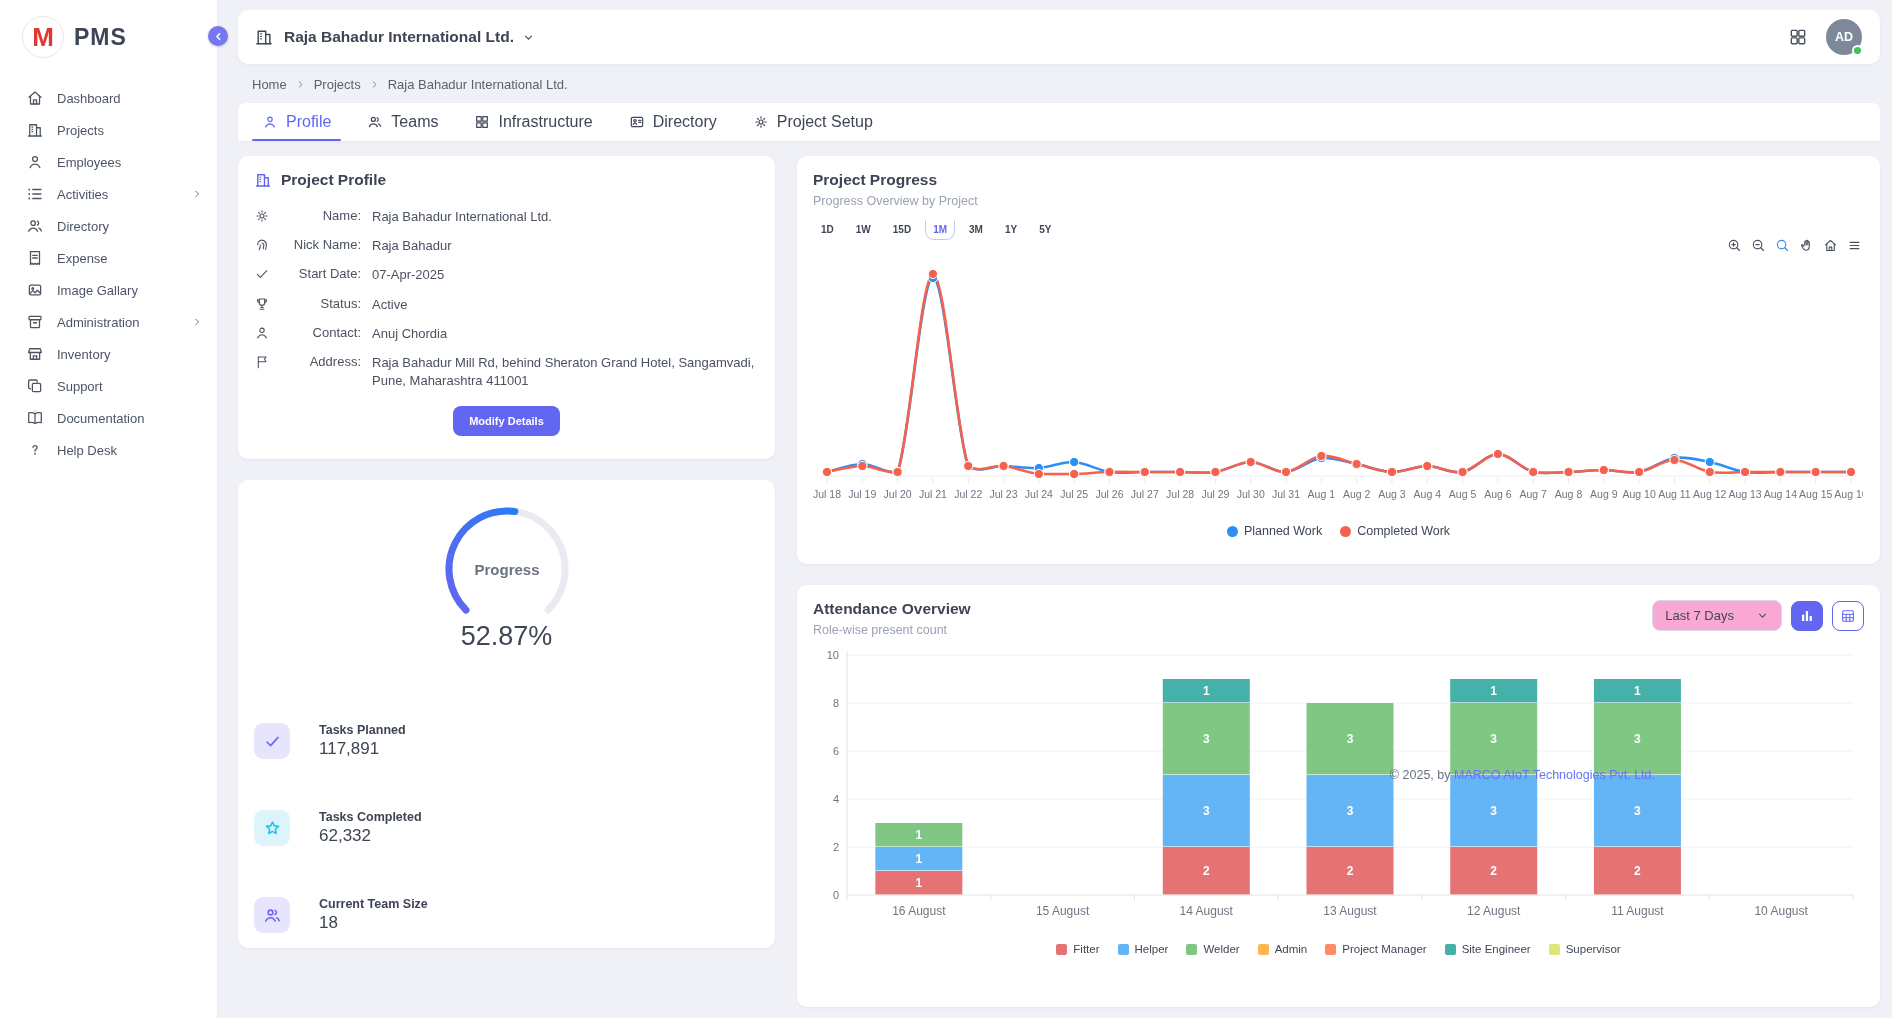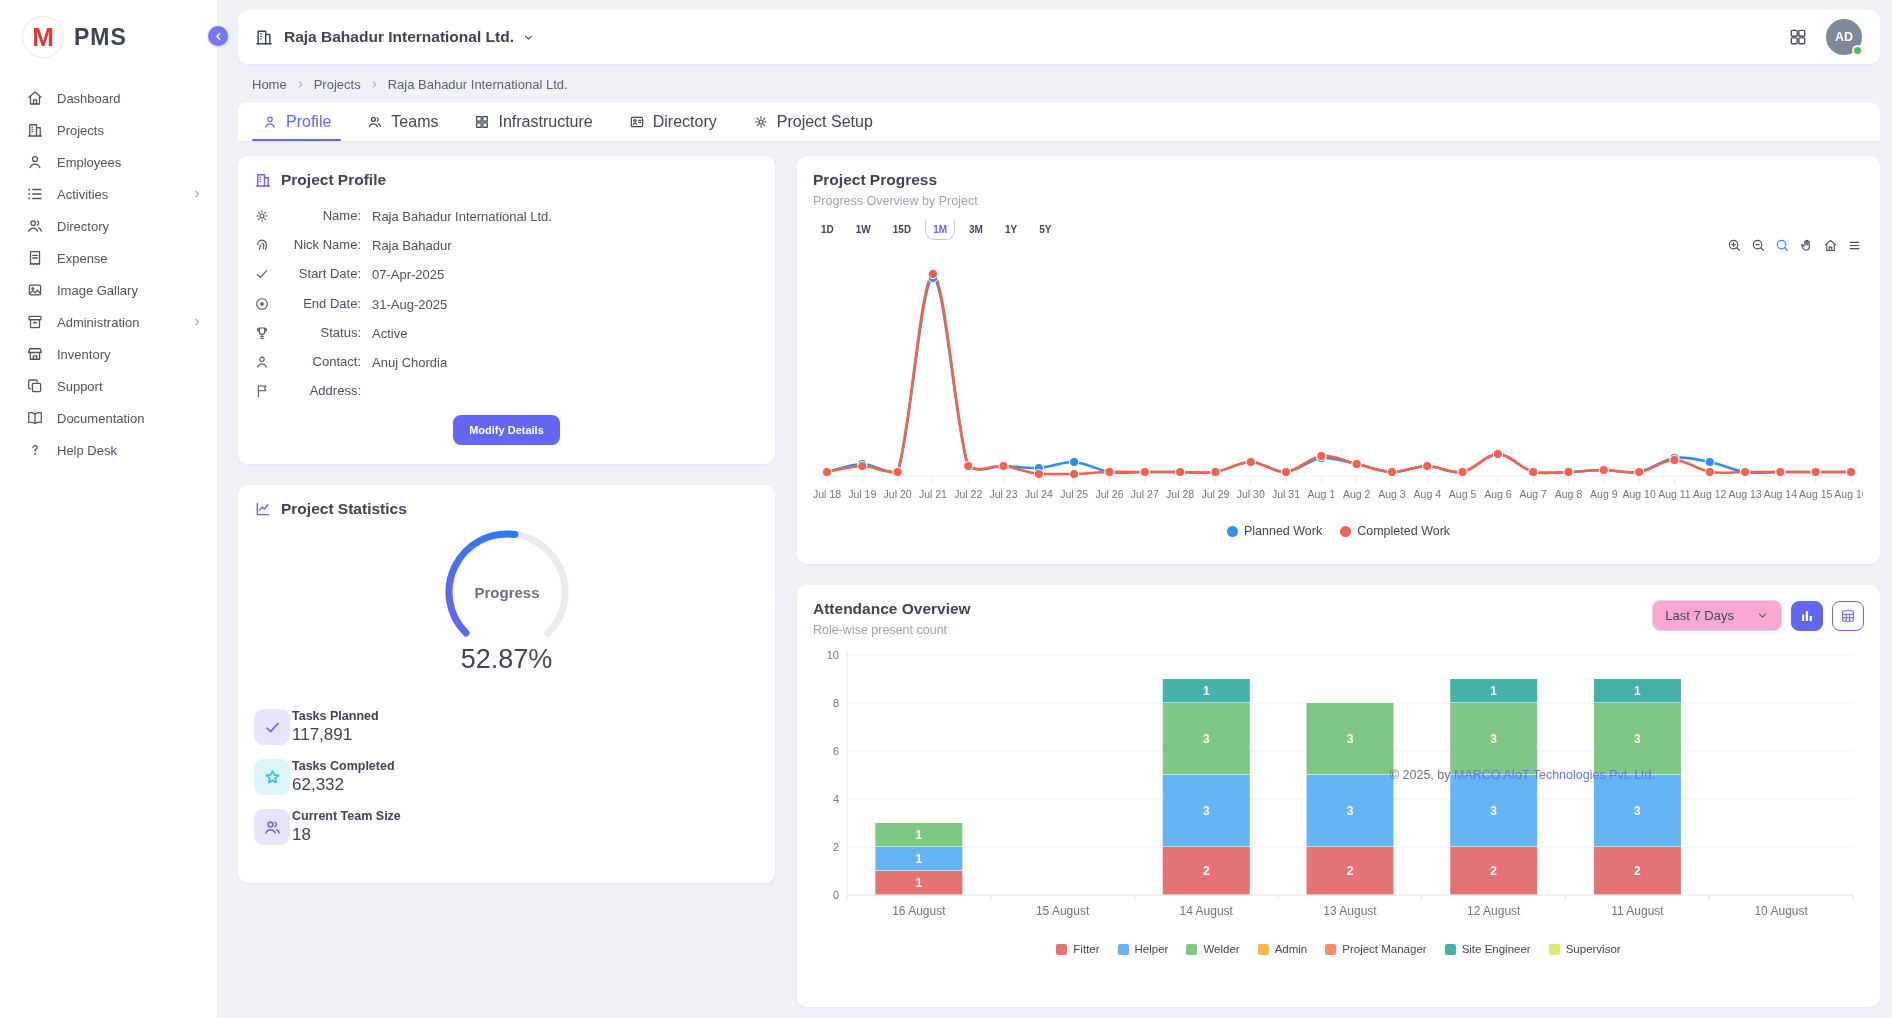--- a/index.html
+++ b/index.html
@@ -53,21 +53,21 @@
   .p-row .p-ic { flex:0 0 16px; margin-top:1px; color:#4a5260; }
   .p-row .p-lbl { flex:0 0 80px; padding-top:1px;text-align:right; }
   .p-row .p-val { flex:1; line-height:1.4; padding-top:1px; }
   .modify-btn { display:block; margin:16px auto 4px; background:#6366f1; color:#fff; border:none; border-radius:8px; font-size:11px; font-weight:bold; padding:9px 16px; cursor:pointer; font-family:"Liberation Sans",sans-serif; }
 
   
   .stats-card { min-height:398px; }
   .gauge-wrap { text-align:center; margin-top:6px; }
   .gauge-pct { font-size:27px; color:#3f4655; margin-top:-6px; }
   .stat-list { margin-top:34px; display:flex; flex-direction:column; gap:14px; }
-  .stat-row { display:flex; align-items:center; gap:2px; }
+  .stat-row { display:flex; align-items:center; gap:29px;margin-top:37px; }
   .stat-ic { width:36px; height:36px; border-radius:9px; display:flex; align-items:center; justify-content:center; }
   .tint-purple { background:#e7e5fb; color:#7265f0; }
   .tint-cyan { background:#dcf4fa; color:#21c3e8; }
   .stat-lbl { font-size:12.5px; font-weight:bold; color:#3d4454; }
   .stat-val { font-size:17px; color:#3d4454; margin-top:2px; }
 
   
   .progress-card { min-height:408px; }
   .range-row { display:flex; gap:6px; margin-top:12px; }
   .range-btn { font-size:10px; font-weight:bold; color:#3f4756; background:none; border:1px solid transparent; padding:3px 7px 4px; cursor:pointer; font-family:"Liberation Sans",sans-serif; }
@@ -373,30 +373,20 @@
                 <svg class="ic" width="16" height="16" viewBox="0 0 24 24" fill="none" stroke="currentColor" stroke-width="1.6" stroke-linecap="round" stroke-linejoin="round">
                   <path d="M5 12.6l4.6 4.6L19 6.8"></path>
                 </svg>
               </span>
               <span class="p-lbl">Start Date:</span>
               <span class="p-val">07-Apr-2025</span>
             </div>
             <div class="p-row">
               <span class="p-ic">
                 <svg class="ic" width="16" height="16" viewBox="0 0 24 24" fill="none" stroke="currentColor" stroke-width="1.6" stroke-linecap="round" stroke-linejoin="round">
-                  <circle cx="12" cy="12" r="8"></circle>
-                  <circle cx="12" cy="12" r="2.6" fill="currentColor" stroke="none"></circle>
-                </svg>
-              </span>
-              <span class="p-lbl">End Date:</span>
-              <span class="p-val">31-Aug-2025</span>
-            </div>
-            <div class="p-row">
-              <span class="p-ic">
-                <svg class="ic" width="16" height="16" viewBox="0 0 24 24" fill="none" stroke="currentColor" stroke-width="1.6" stroke-linecap="round" stroke-linejoin="round">
                   <path d="M8 4.5h8v5.5a4 4 0 01-8 0z"></path>
                   <path d="M8 5.8H5.4a2.6 2.6 0 002.7 3.6M16 5.8h2.6a2.6 2.6 0 01-2.7 3.6"></path>
                   <path d="M12 14v3.3M9.2 19.8h5.6M10.2 17.3h3.6"></path>
                 </svg>
               </span>
               <span class="p-lbl">Status:</span>
               <span class="p-val">Active</span>
             </div>
             <div class="p-row">
               <span class="p-ic">
@@ -409,35 +399,27 @@
               <span class="p-val">Anuj Chordia</span>
             </div>
             <div class="p-row">
               <span class="p-ic">
                 <svg class="ic" width="16" height="16" viewBox="0 0 24 24" fill="none" stroke="currentColor" stroke-width="1.6" stroke-linecap="round" stroke-linejoin="round">
                   <path d="M6.5 20.5v-16"></path>
                   <path d="M6.5 4.5H18l-2.2 3.5L18 11.5H6.5"></path>
                 </svg>
               </span>
               <span class="p-lbl">Address:</span>
+              <span class="p-val">Raja Bahadur Mill Rd, behind Sheraton Grand Hotel, Sangamvadi, Pune, Maharashtra 411001</span>
             </div>
           </div>
         <button class="modify-btn">Modify Details</button>
       </div>
 
       <div class="card stats-card">
-        <div class="card-title-row">
-          <span id="ps-ic" style="color:#6366f1;display:flex;">
-              <svg class="ic" width="18" height="18" viewBox="0 0 24 24" fill="none" stroke="currentColor" stroke-width="1.9" stroke-linecap="round" stroke-linejoin="round">
-                <path d="M4.5 4.5v15h15"></path>
-                <path d="M7.5 13.5l3.4-4 3 2.5 4.6-5.6"></path>
-              </svg>
-            </span>
-          <span class="card-title">Project Statistics</span>
-        </div>
         <div class="gauge-wrap">
           <svg id="gauge-svg" width="190" height="122" viewBox="0 0 190 122">
               <defs>
                 <linearGradient id="gg" x1="0" y1="1" x2="1" y2="0">
                   <stop offset="0" stop-color="#6366f1"></stop>
                   <stop offset="1" stop-color="#2b7bf3"></stop>
                 </linearGradient>
               </defs>
               <path d="M 53.99 109.01 A 58 58 0 1 1 136.01 109.01" stroke="#e9ebf0" stroke-width="7" fill="none" stroke-linecap="round"></path>
               <path d="M 53.99 109.01 A 58 58 0 0 1 102.82 10.53" stroke="url(#gg)" stroke-width="7" fill="none" stroke-linecap="round"></path>

